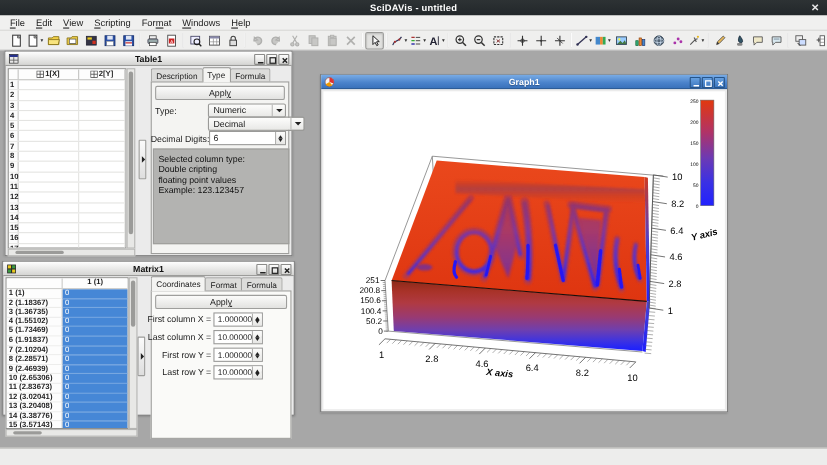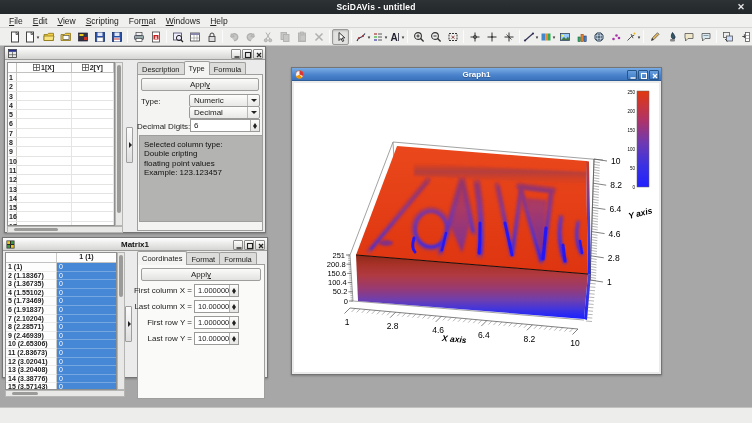--- a/index.html
+++ b/index.html
@@ -431,20 +431,21 @@
   <div id="workspace">
 
     <div class="win" id="win-table" style="left:4px; top:0px; width:262px; height:187px;">
       <div class="tb">
         <svg class="wicon" viewBox="0 0 9 9">
           <rect x="0.5" y="0.5" width="8" height="8" fill="#e8e8e8" stroke="#333" stroke-width="0.8"></rect>
           <rect x="0.8" y="0.8" width="7.4" height="2" fill="#26308c"></rect>
           <line x1="4.5" y1="3" x2="4.5" y2="8.5" stroke="#555" stroke-width="0.7"></line>
           <line x1="0.5" y1="5.7" x2="8.5" y2="5.7" stroke="#555" stroke-width="0.7"></line>
         </svg>
+        <div class="ti">Table1</div>
         <div class="btns">
           <div class="wb">
             <svg width="8" height="8" viewBox="0 0 8 8">
                 <line x1="1.5" y1="6" x2="6.5" y2="6" stroke="#222" stroke-width="1.4"></line>
               </svg>
           </div>
           <div class="wb">
             <svg width="8" height="8" viewBox="0 0 8 8">
                 <rect x="1.5" y="1.5" width="5" height="5" fill="none" stroke="#222" stroke-width="1.1"></rect>
               </svg>
@@ -579,21 +580,21 @@
           <div class="ptab">Formula</div>
         </div>
       <div class="pbody" style="left:132px; top:27px; width:126px; height:157px;"></div>
       <div class="applybtn" style="left:136px; top:31px; width:118px;" id="t1-apply">Appl<u>y</u></div>
       <div class="flabel" style="left:136px; top:50px; width:50px; text-align:left;">Type:</div>
       <div class="combo" style="left:184px; top:47px; width:71px;">
         <span>Numeric</span>
         <span class="arr"></span>
       </div>
       <div class="flabel" style="left:136px; top:62px; width:50px; text-align:left;margin-top:44px;">Format:</div>
-      <div class="combo" style="left:184px; top:59px; width:71px;">
+      <div class="combo" style="left:184px; top:59px; width:88px;">
         <span>Decimal</span>
         <span class="arr"></span>
       </div>
       <div class="flabel" style="left:132px; top:75px; width:52px; text-align:left;">Decimal Digits:</div>
       <div class="spin" style="left:185px; top:72px; width:70px;">
         <span>6</span>
         <span class="btns">
             <span class="up"></span>
             <span class="dn"></span>
           </span>

